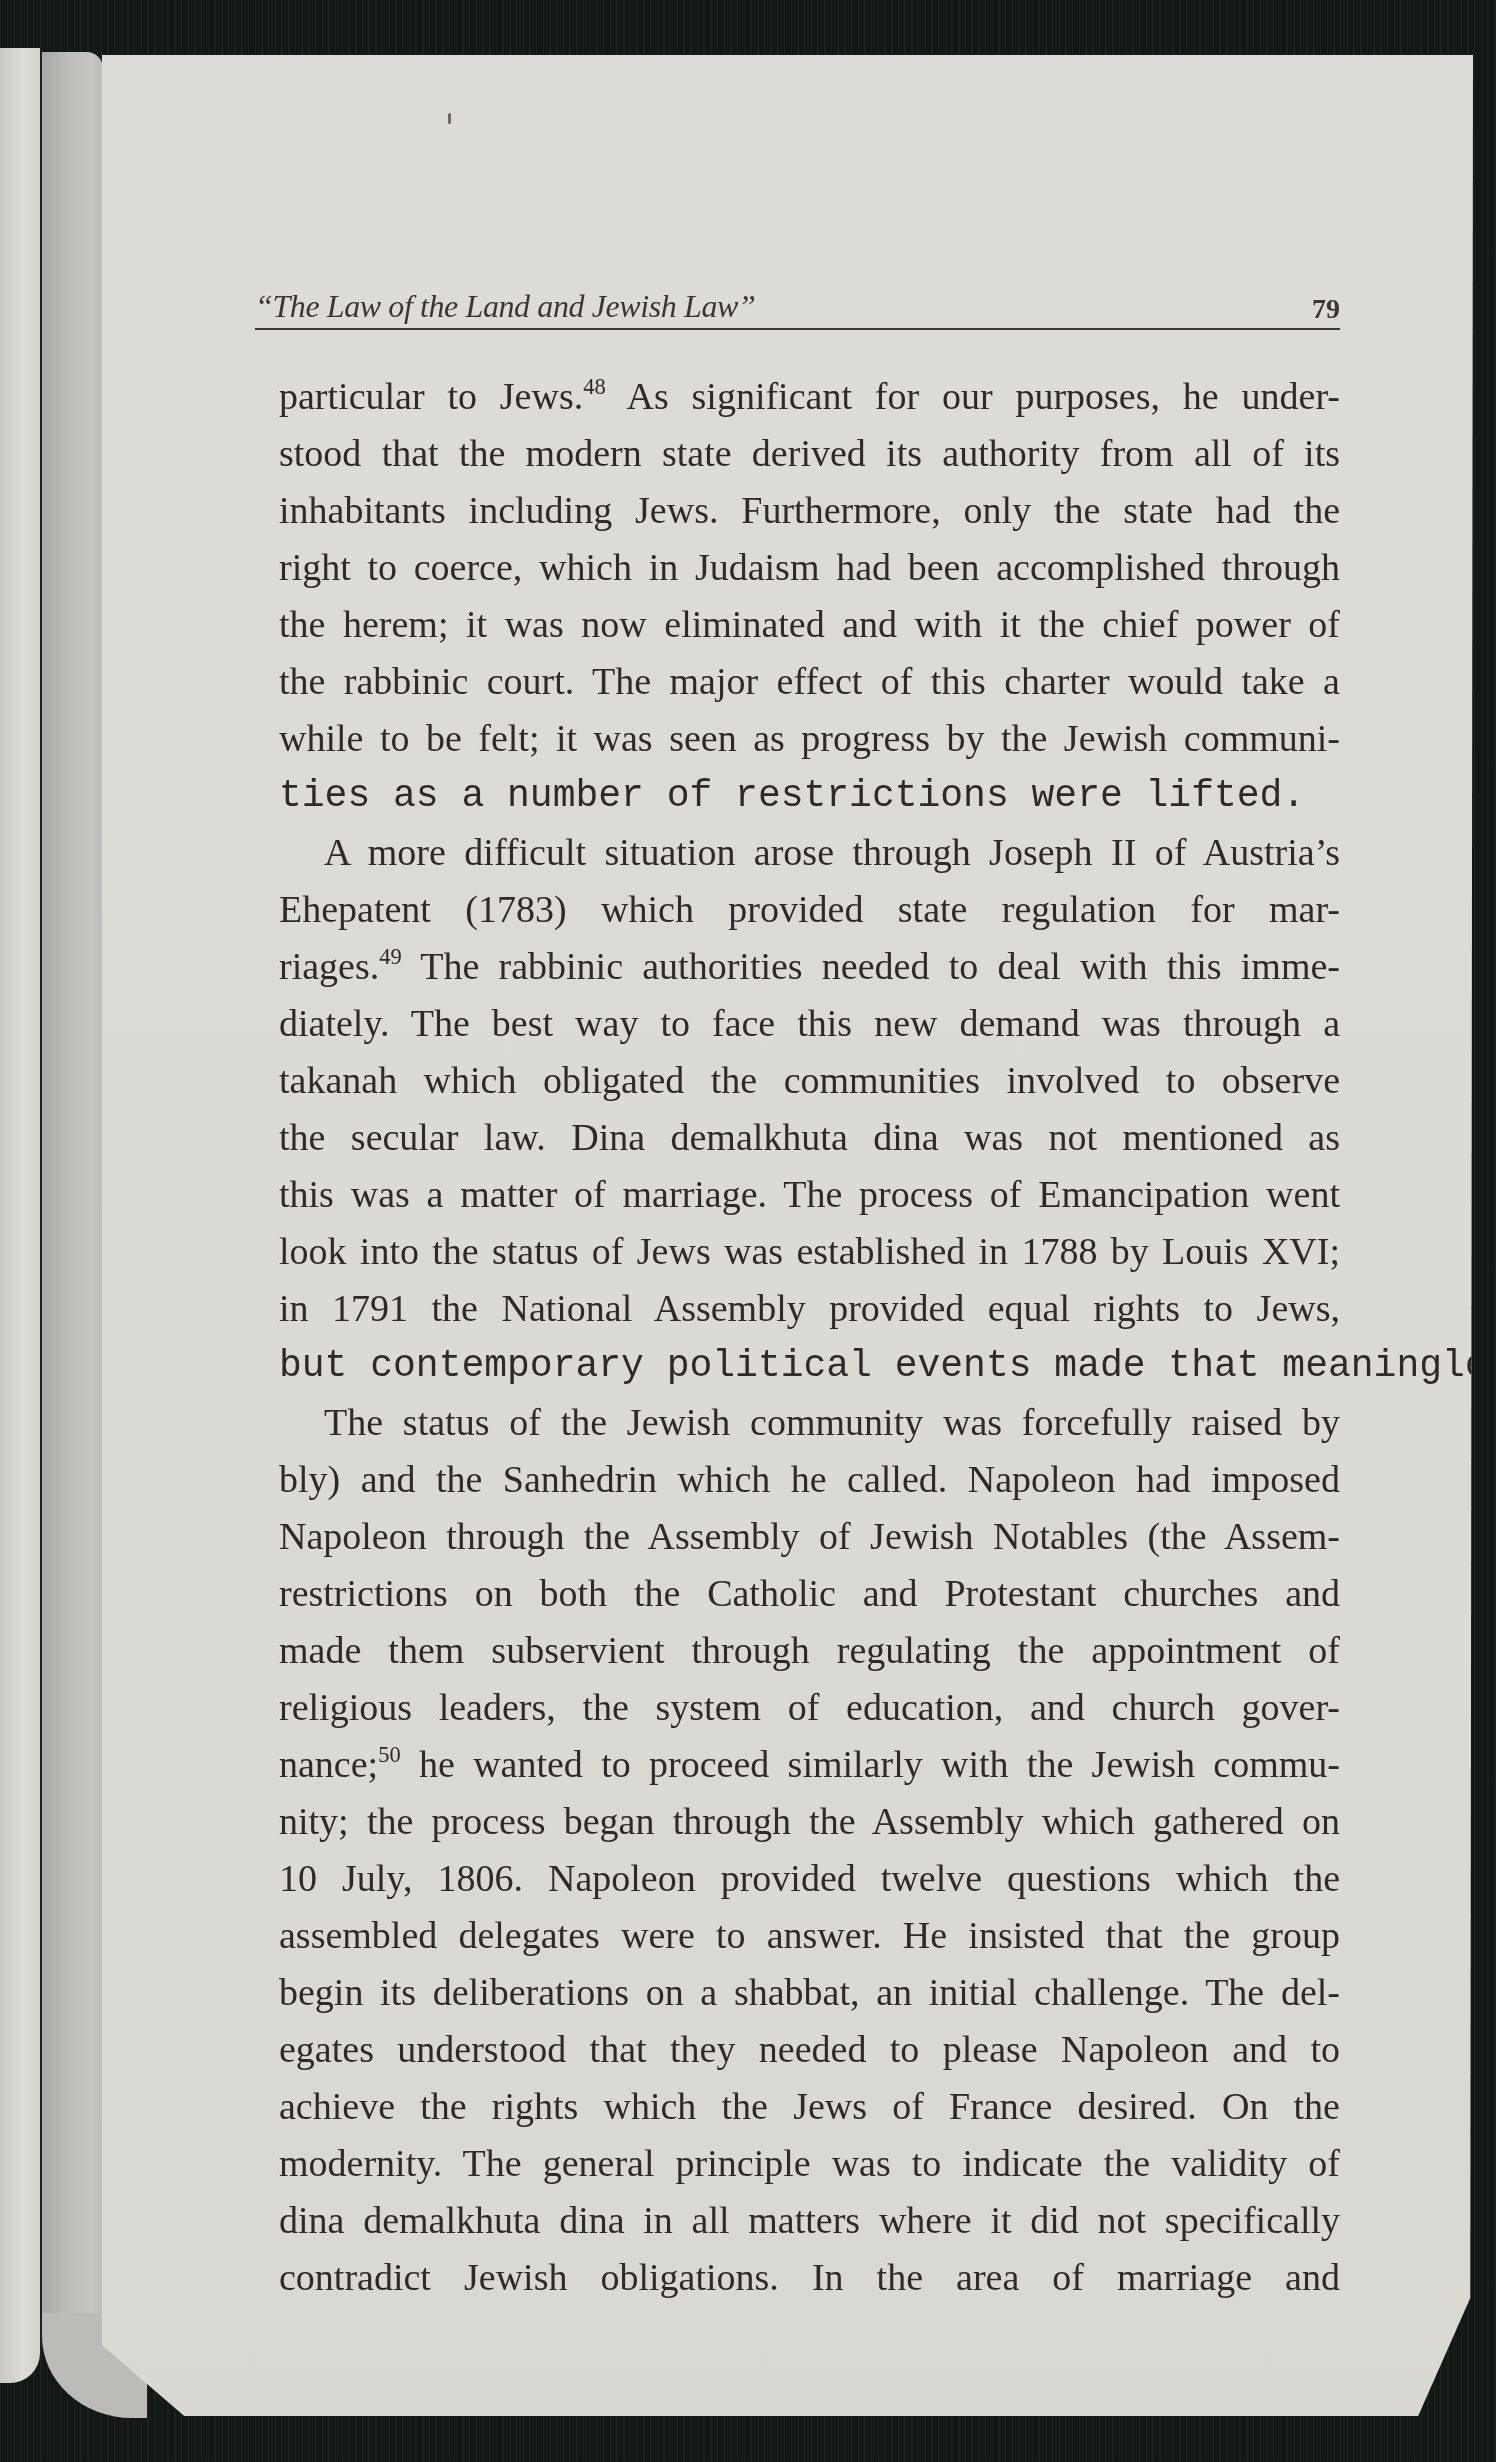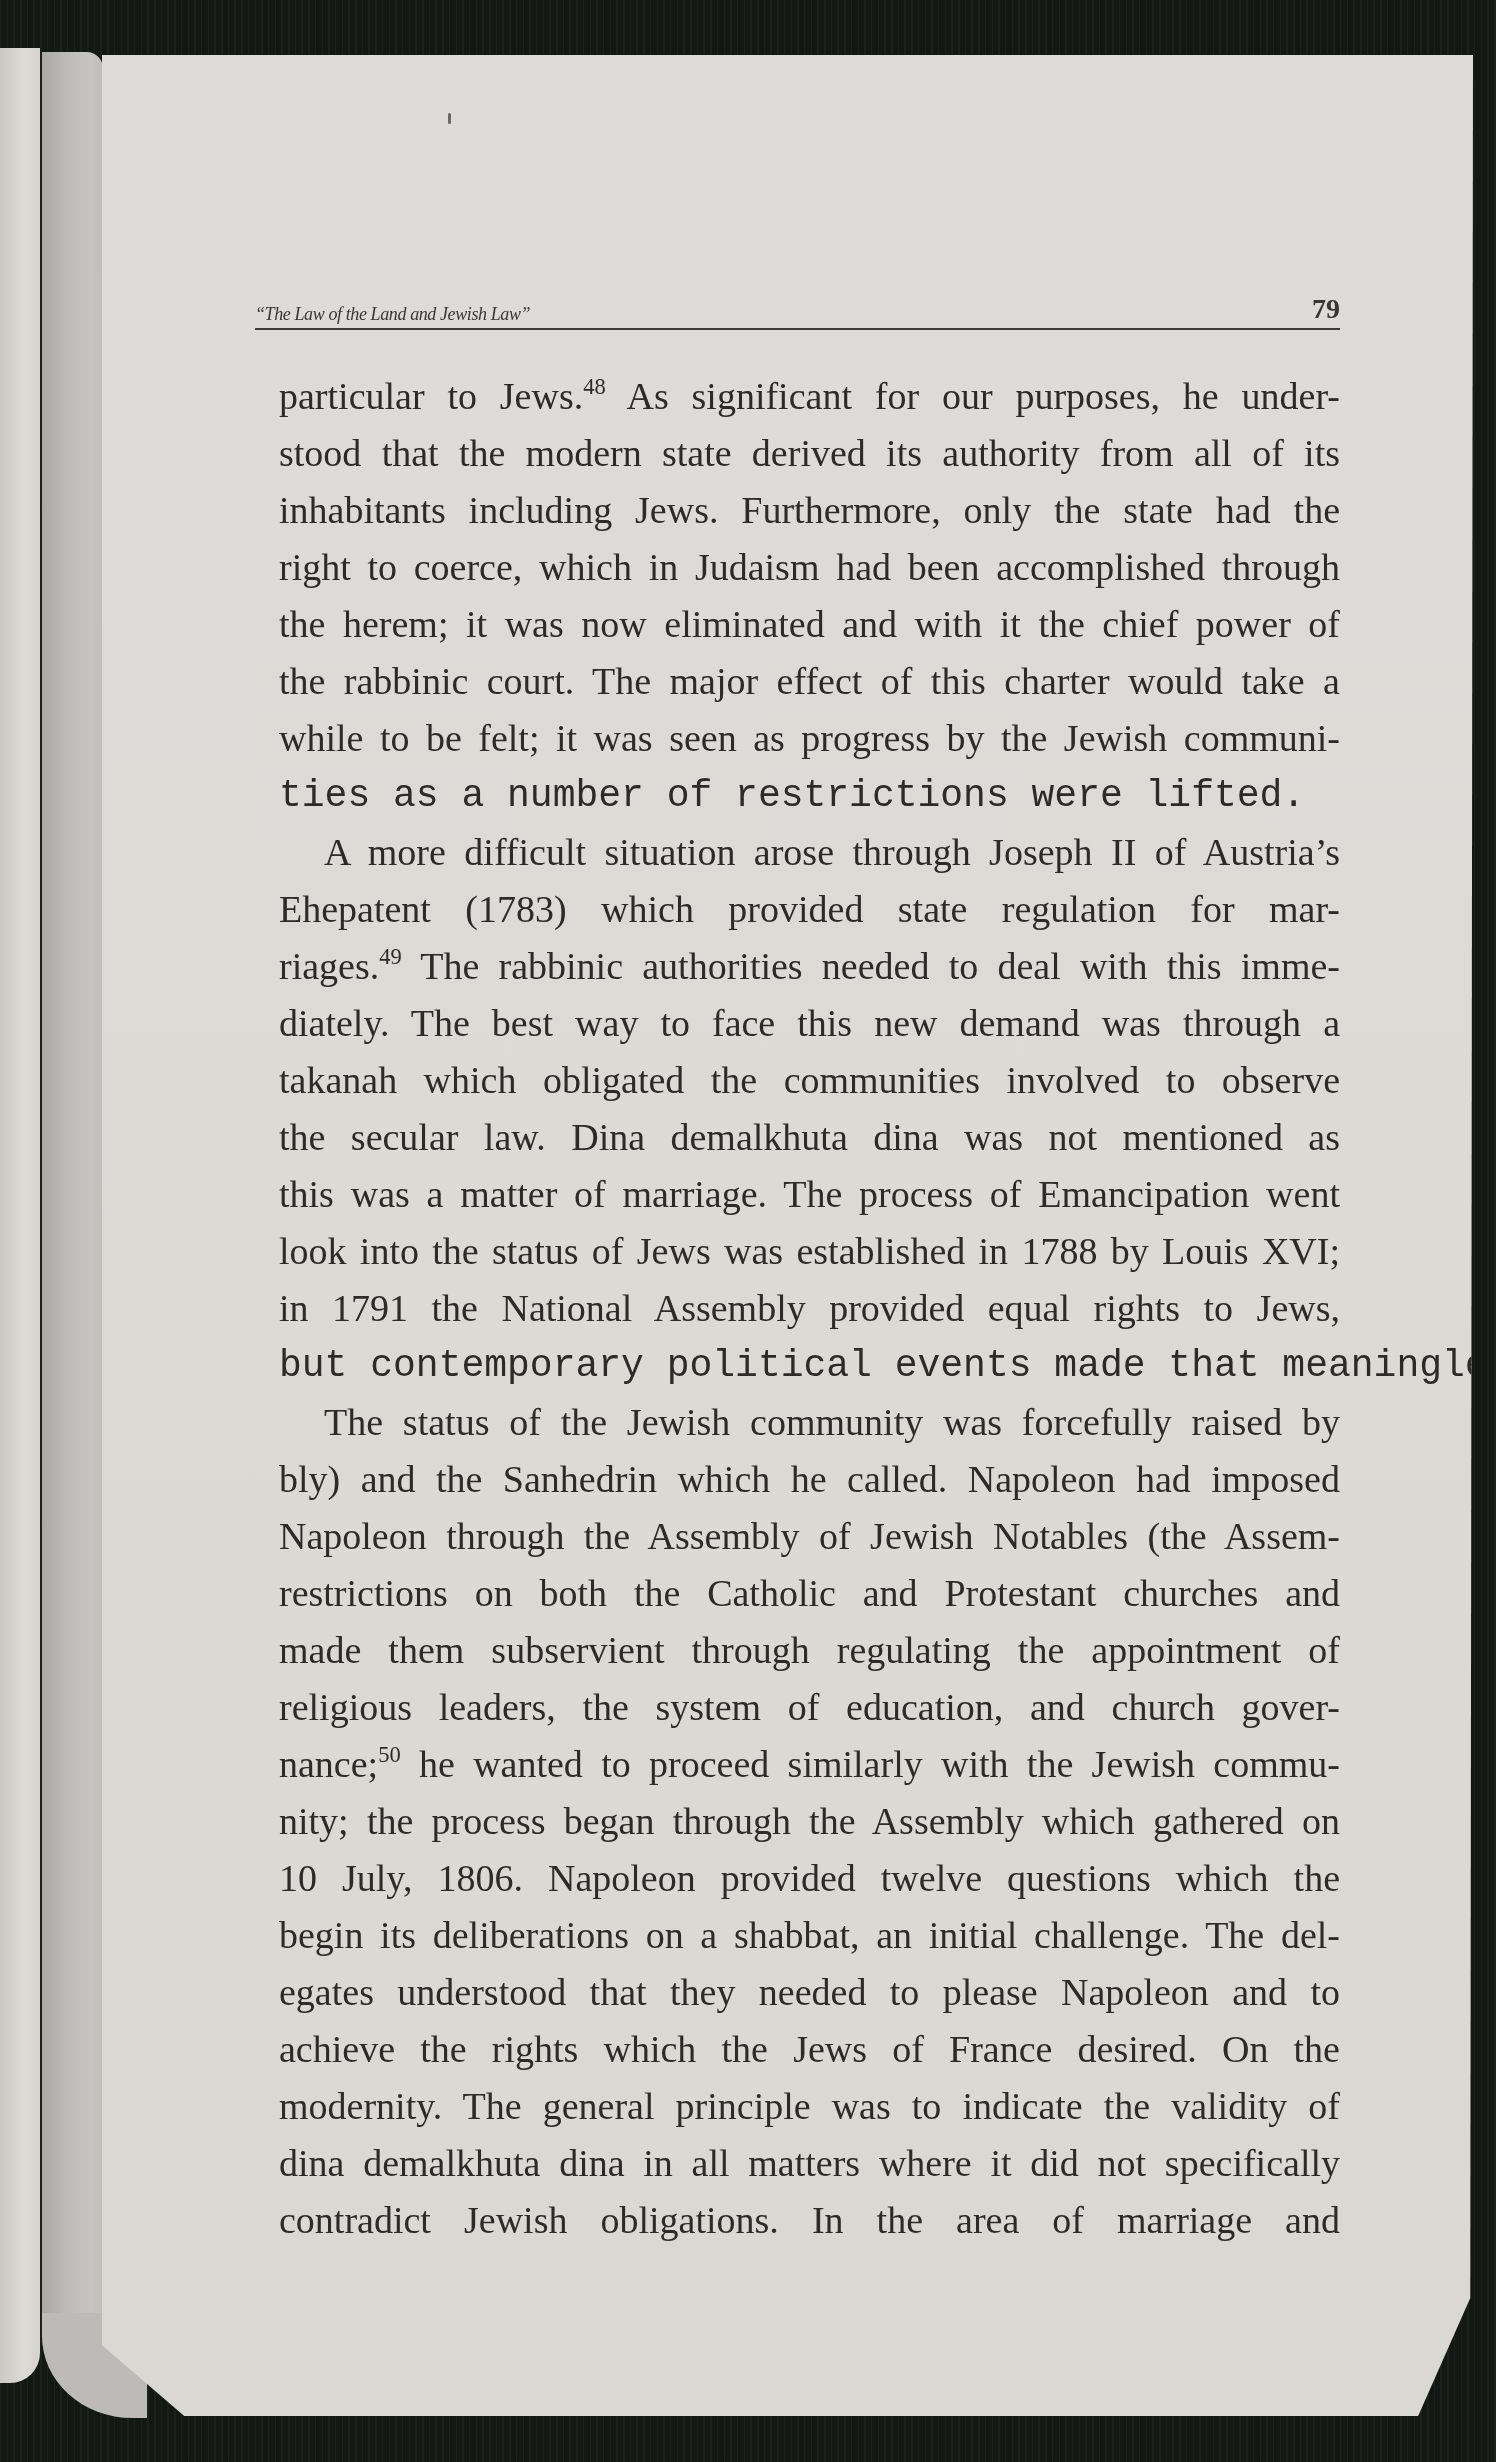--- a/index.html
+++ b/index.html
@@ -63,21 +63,21 @@
       top: 225px;
       width: 1085px;
       height: 45px;
       display: flex;
       justify-content: space-between;
       align-items: flex-end;
       color: #3a3634;
     }
     .header-title {
       font-style: italic;
-      font-size: 18px;
+      font-size: 32px;
       letter-spacing: -0.4px;
     }
     .page-number {
       font-size: 28px;
       font-weight: bold;
     }
     .header-rule {
       position: absolute;
       left: 153px;
       top: 273px;
@@ -160,20 +160,21 @@
     <span class="line last">but contemporary political events made that meaningless.</span>
     <span class="line indent">The status of the Jewish community was forcefully raised by</span>
     <span class="line">bly) and the Sanhedrin which he called. Napoleon had imposed</span>
     <span class="line">Napoleon through the Assembly of Jewish Notables (the Assem-</span>
     <span class="line">restrictions on both the Catholic and Protestant churches and</span>
     <span class="line">made them subservient through regulating the appointment of</span>
     <span class="line">religious leaders, the system of education, and church gover-</span>
     <span class="line"><span>nance;</span><sup>50</sup><span> he wanted to proceed similarly with the Jewish commu-</span></span>
     <span class="line">nity; the process began through the Assembly which gathered on</span>
     <span class="line">10 July, 1806. Napoleon provided twelve questions which the</span>
+    <span class="line">assembled delegates were to answer. He insisted that the group</span>
     <span class="line">begin its deliberations on a shabbat, an initial challenge. The del-</span>
     <span class="line">egates understood that they needed to please Napoleon and to</span>
     <span class="line">achieve the rights which the Jews of France desired. On the</span>
     <span class="line">modernity. The general principle was to indicate the validity of</span>
     <span class="line">dina demalkhuta dina in all matters where it did not specifically</span>
     <span class="line">contradict Jewish obligations. In the area of marriage and</span>
 
   </div>
 </div>
 

